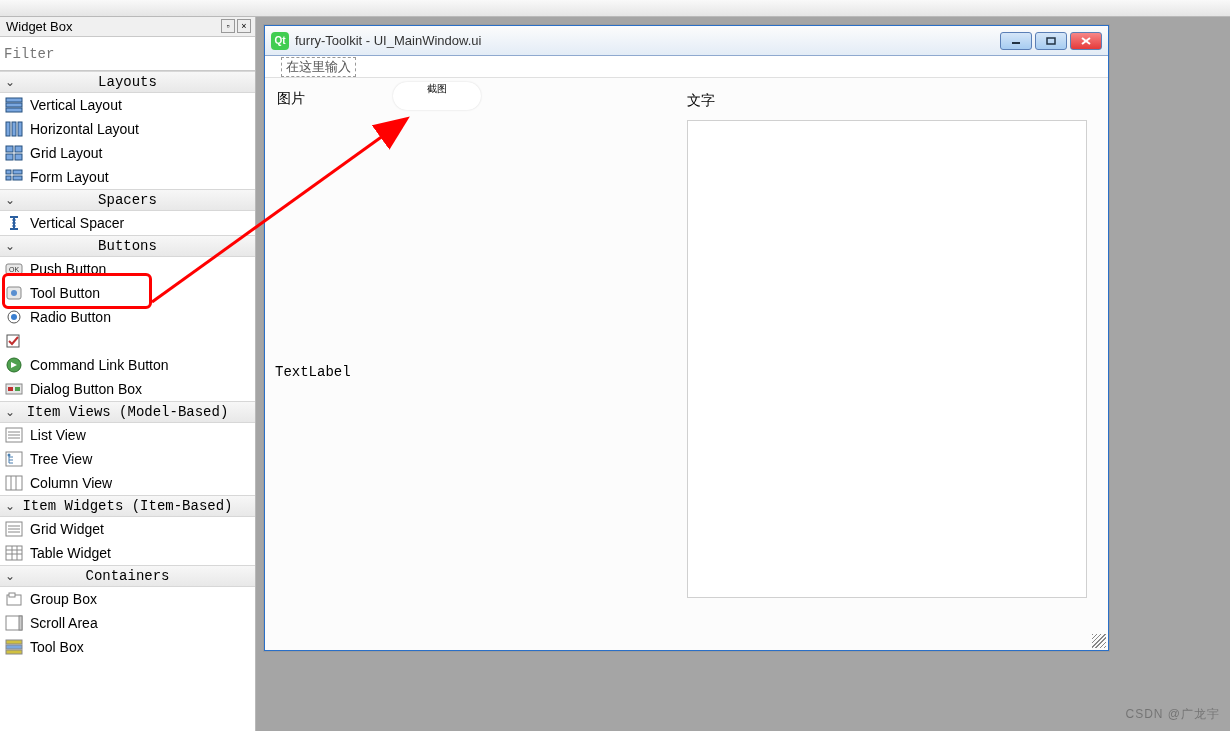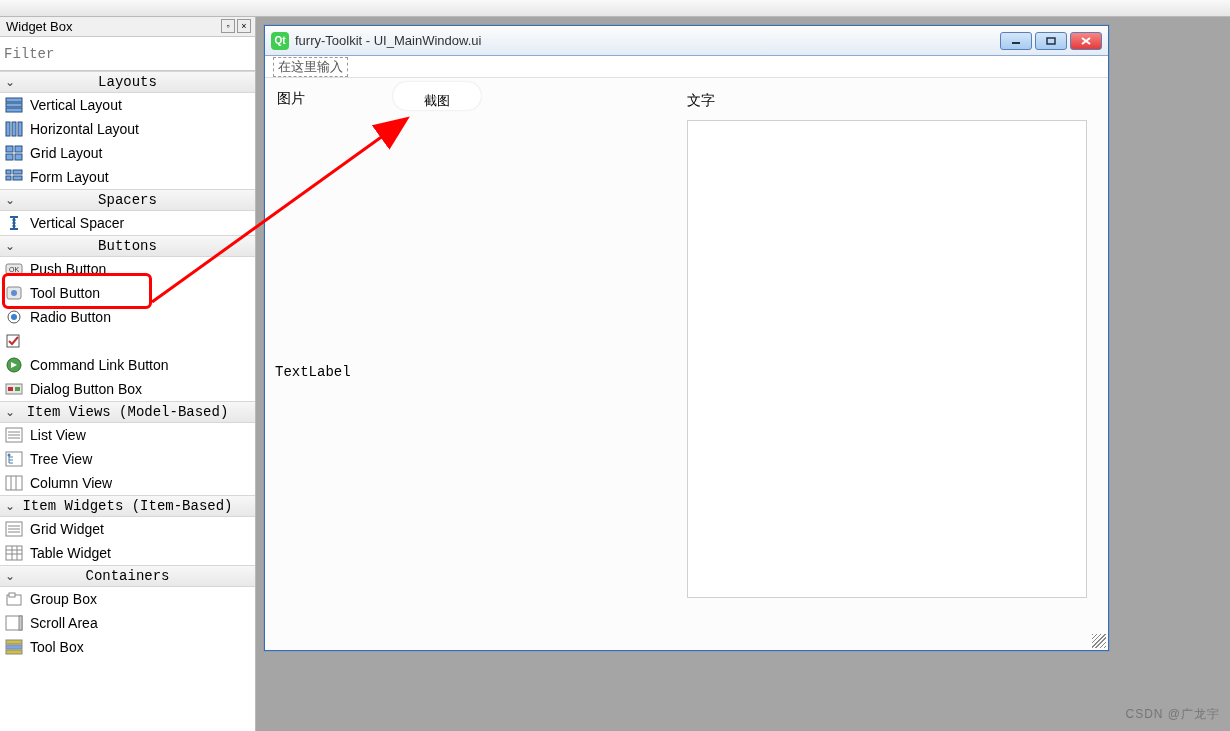--- a/index.html
+++ b/index.html
@@ -42,28 +42,28 @@
 .form-window { position: absolute; left: 8px; top: 8px; width: 845px; height: 626px; background: #fff; border: 1px solid #2a6fc7; box-shadow: 0 0 0 1px rgba(0,0,0,0.05); }
 .title-bar { height: 30px; background: linear-gradient(#fcfcfc,#e3ecf6); display: flex; align-items: center; padding: 0 6px; border-bottom: 1px solid #8fa9cf; }
 .title-bar .qt-logo { width: 18px; height: 18px; background: #41cd52; border-radius: 4px; display: flex; align-items: center; justify-content: center; color: #fff; font-size: 10px; font-weight: bold; margin-right: 6px; }
 .title-bar .title { flex: 1; font-size: 13px; color: #333; }
 .win-btns { display: flex; gap: 3px; }
 .win-btn { width: 32px; height: 18px; border-radius: 3px; border: 1px solid #5a7fb6; display: flex; align-items: center; justify-content: center; cursor: pointer; }
 .win-btn.min { background: linear-gradient(#d5e6f8,#a6ccf1); }
 .win-btn.max { background: linear-gradient(#d5e6f8,#a6ccf1); }
 .win-btn.close { background: linear-gradient(#f78787,#e53a3a); }
 
-.menu-bar { height: 22px; background: #fff; border-bottom: 1px solid #e0e0e0; display: flex; align-items: center; padding-left: 8px; font-size: 13px; }
+.menu-bar { height: 22px; background: #fff; border-bottom: 1px solid #e0e0e0; display: flex; align-items: center; padding-left: 16px; font-size: 13px; }
 .menu-hint { border: 1px dashed #999; padding: 0 4px; color: #555; }
 
 .form-canvas { position: absolute; left: 0; top: 52px; right: 0; bottom: 0; background-color: #fcfcfc; 
   background-image: radial-gradient(#b0b0b0 0.6px, transparent 0.6px); background-size: 8px 8px; }
 .canvas-label { position: absolute; font-size: 14px; font-family: "SimSun","NSimSun",serif; color: #000; }
 .canvas-monolabel { position: absolute; font-family: "Courier New", monospace; font-size: 14px; color:#000;}
-.canvas-button { position: absolute; width: 88px; height: 28px; background: #fff; border: none; border-radius: 14px; font-size: 13px; font-family: "SimSun","NSimSun",serif; display:flex; align-items:flex-end; justify-content:center; box-shadow: 0 0 2px rgba(0,0,0,0.15);}
+.canvas-button { position: absolute; width: 88px; height: 28px; background: #fff; border: none; border-radius: 14px; font-size: 10px; font-family: "SimSun","NSimSun",serif; display:flex; align-items:flex-start; justify-content:center; box-shadow: 0 0 2px rgba(0,0,0,0.15);}
 .canvas-textedit { position: absolute; background: #fff; border: 1px solid #d0d0d0; }
 .resize-grip { position: absolute; right: 2px; bottom: 2px; width: 14px; height: 14px; background: repeating-linear-gradient(135deg,#888 0,#888 1px,transparent 1px, transparent 3px); }
 
 
 .arrow-svg { position: absolute; left: 0; top: 0; pointer-events: none; z-index: 30; }
 
 
 .watermark { position: absolute; right: 10px; bottom: 8px; font-size: 12px; color: rgba(0,0,0,0.3); letter-spacing: 1px; }
 
 

